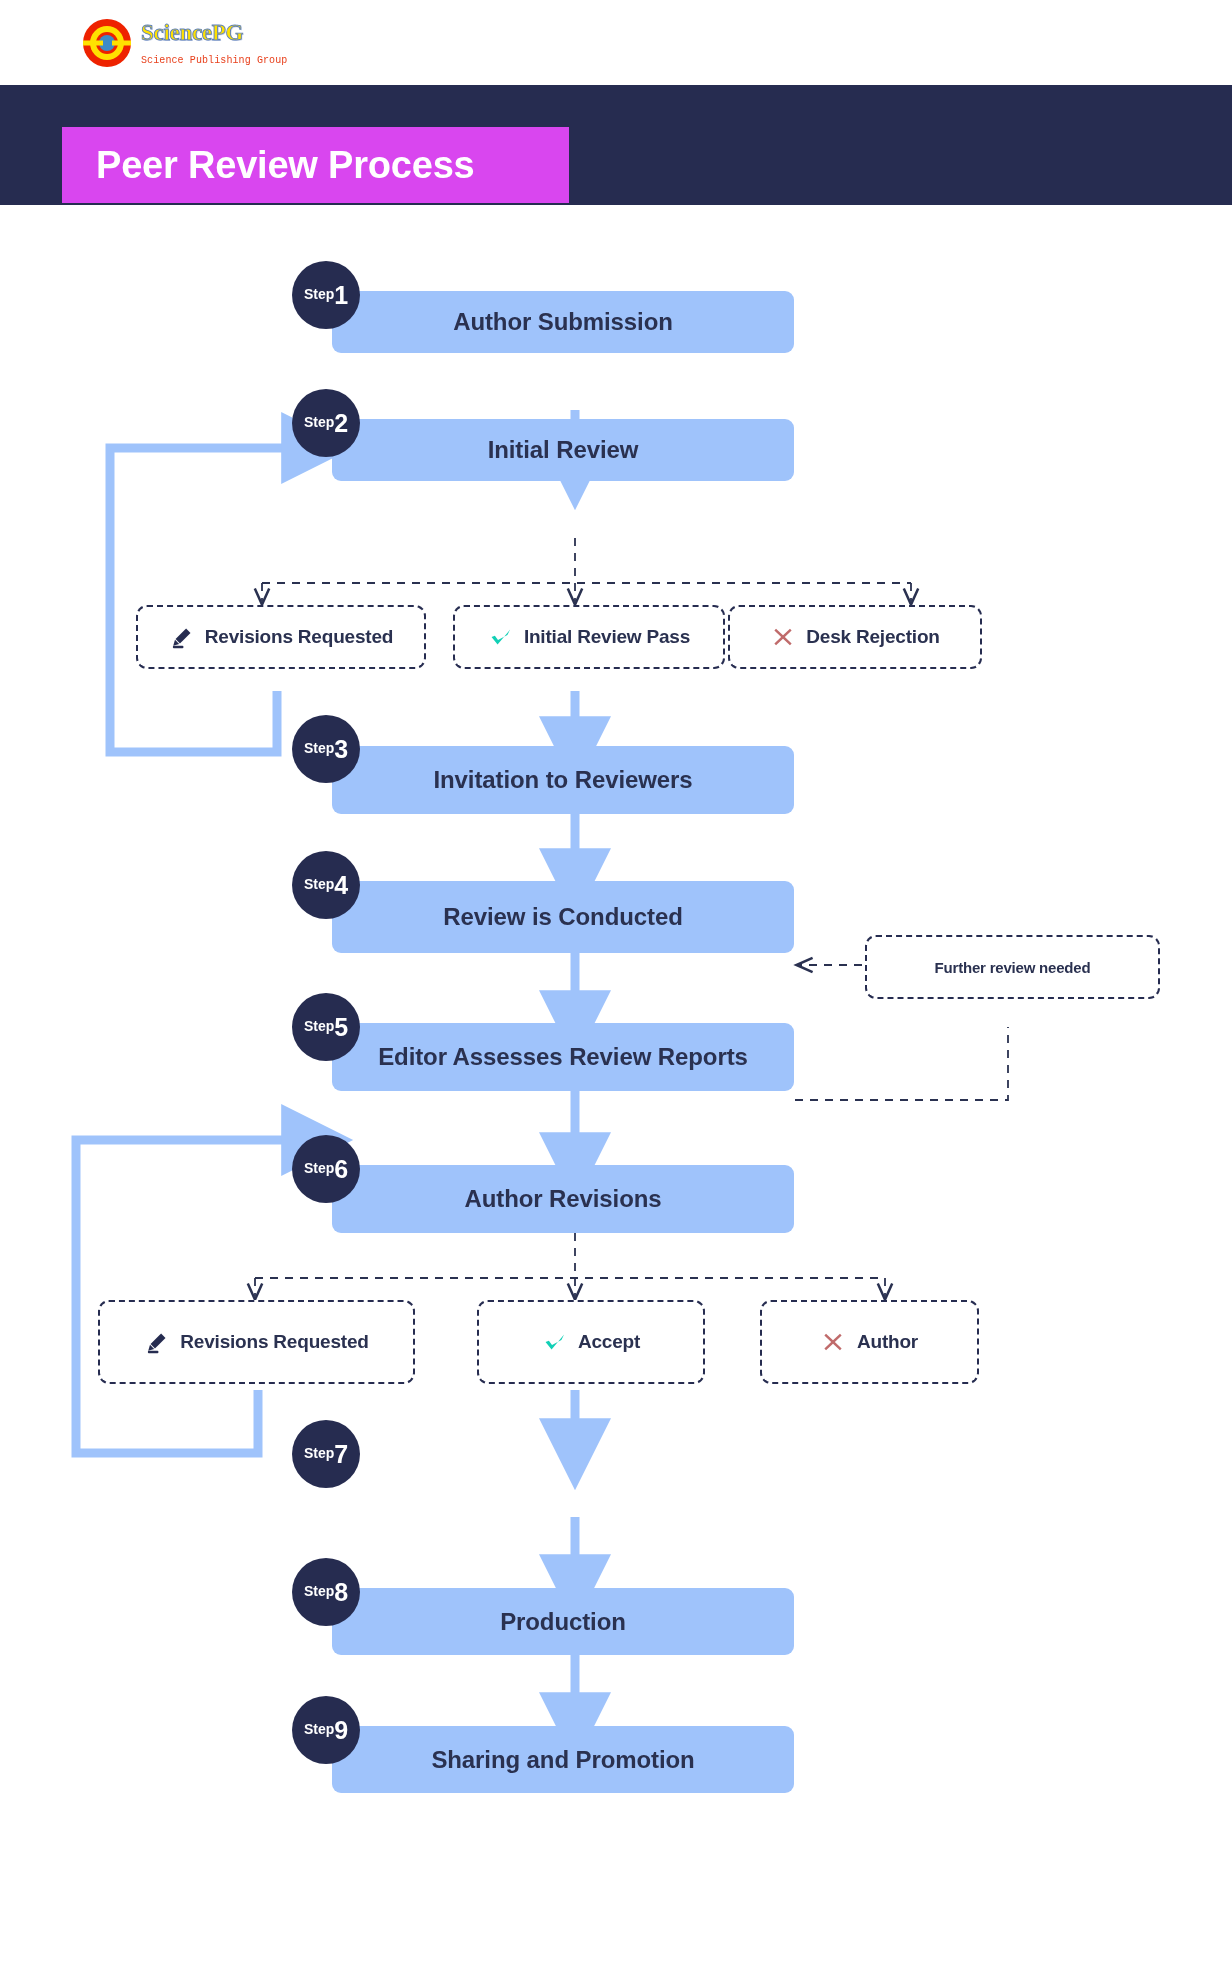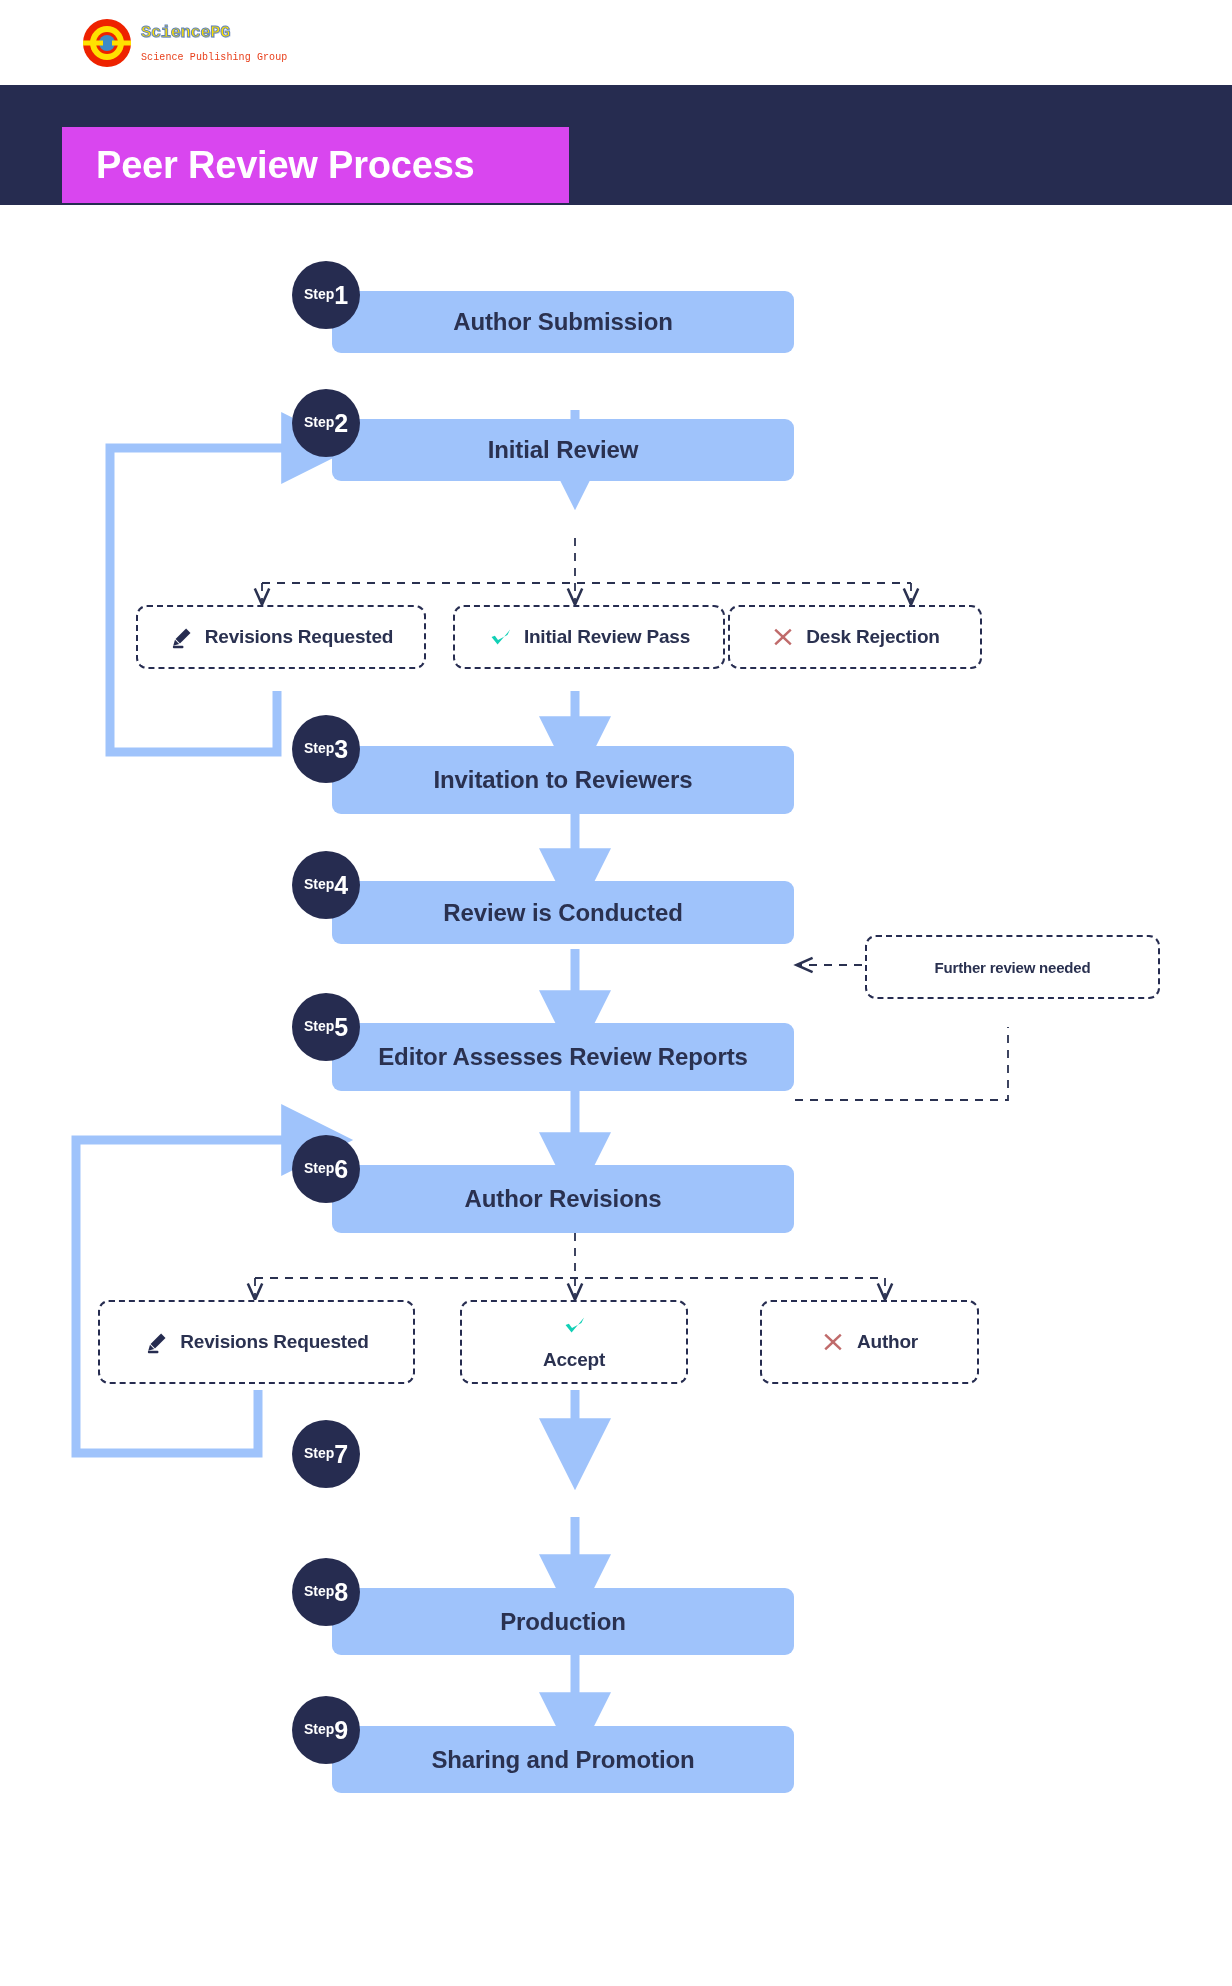--- a/index.html
+++ b/index.html
@@ -5,21 +5,21 @@
   html,body{margin:0;padding:0;background:#ffffff;}
   body{font-family:"Liberation Sans","DejaVu Sans",sans-serif;}
   #page{position:relative;width:1232px;height:1986px;background:#ffffff;overflow:hidden;}
 
   
   #logobar{position:absolute;left:0;top:0;width:1232px;height:85px;background:#fff;}
   #logo{position:absolute;left:82px;top:18px;display:flex;align-items:center;gap:9px;}
   #logo-mark{width:50px;height:50px;position:relative;flex:0 0 auto;}
   #logo-text{display:flex;flex-direction:column;line-height:1;}
   .logo-sciencepg{
-    font-family:Liberation Mono, monospace;font-weight:bold;font-size:17px;letter-spacing:-.3px;
+    font-family:Liberation Serif, serif;font-weight:bold;font-size:23px;letter-spacing:-.3px;
     color:#FFE100;-webkit-text-stroke:0.9px #5c7fbd;text-shadow:1px 1px 0 #cfd8ea;
   }
   .logo-sub{font-family:Liberation Mono, monospace;font-size:10px;color:#E8401C;margin-top:12px;letter-spacing:.1px;}
 
   
   #header{position:absolute;left:0;top:85px;width:1232px;height:120px;background:#262C50;}
   #title-block{position:absolute;left:62px;top:127px;width:507px;height:76px;background:#d946ef;
     display:flex;align-items:center;}
   #title-text{color:#ffffff;font-size:38px;font-weight:bold;letter-spacing:-.2px;margin-left:34px;
     font-family:"Liberation Sans","DejaVu Sans",sans-serif;}
@@ -144,21 +144,21 @@
     </div>
 
     <div class="step-box" style="left:332px;top:541px;width:462px;height:68px;">
       <span class="lbl">Invitation to Reviewers</span>
     </div>
     <div class="badge" style="left:292px;top:510px;">
       <span class="b-step">Step</span>
       <span class="b-num">3</span>
     </div>
 
-    <div class="step-box" style="left:332px;top:676px;width:462px;height:63px;">
+    <div class="step-box" style="left:332px;top:676px;width:462px;height:72px;">
       <span class="lbl">Review is Conducted</span>
     </div>
     <div class="badge" style="left:292px;top:646px;">
       <span class="b-step">Step</span>
       <span class="b-num">4</span>
     </div>
 
     <div class="step-box" style="left:332px;top:818px;width:462px;height:68px;">
       <span class="lbl">Editor Assesses Review Reports</span>
     </div>
@@ -233,21 +233,21 @@
       <span class="dec-ico">
         <svg width="23" height="23" viewBox="0 0 24 24">
           <path d="M16.8 2.6 L21.4 7.2 L10.4 18.2 L5.8 13.6 Z" fill="#262C50"></path>
           <path d="M5.2 14.4 L9.6 18.8 L3.4 20.6 Z" fill="#262C50"></path>
           <rect x="3" y="20.6" width="11" height="2.6" rx="1" fill="#262C50"></rect>
         </svg>
       </span>
       <span class="dlbl">Revisions Requested</span>
     </div>
 
-    <div class="dec-box" style="left:460px;top:1095px;width:224px;height:80px;flex-direction:column;">
+    <div class="dec-box" style="left:477px;top:1095px;width:224px;height:80px;">
       <span class="dec-ico">
         <svg width="25" height="25" viewBox="0 0 24 24">
           <path d="M3.4 11.6 L9.2 18.6 L21.2 4.4 L18.6 9.6 L9.6 14.4 L6.6 10.2 Z" fill="#12D0B6"></path>
         </svg>
       </span>
       <span class="dlbl">Accept</span>
     </div>
 
     <div class="dec-box" style="left:760px;top:1095px;width:215px;height:80px;">
       <span class="dec-ico">

